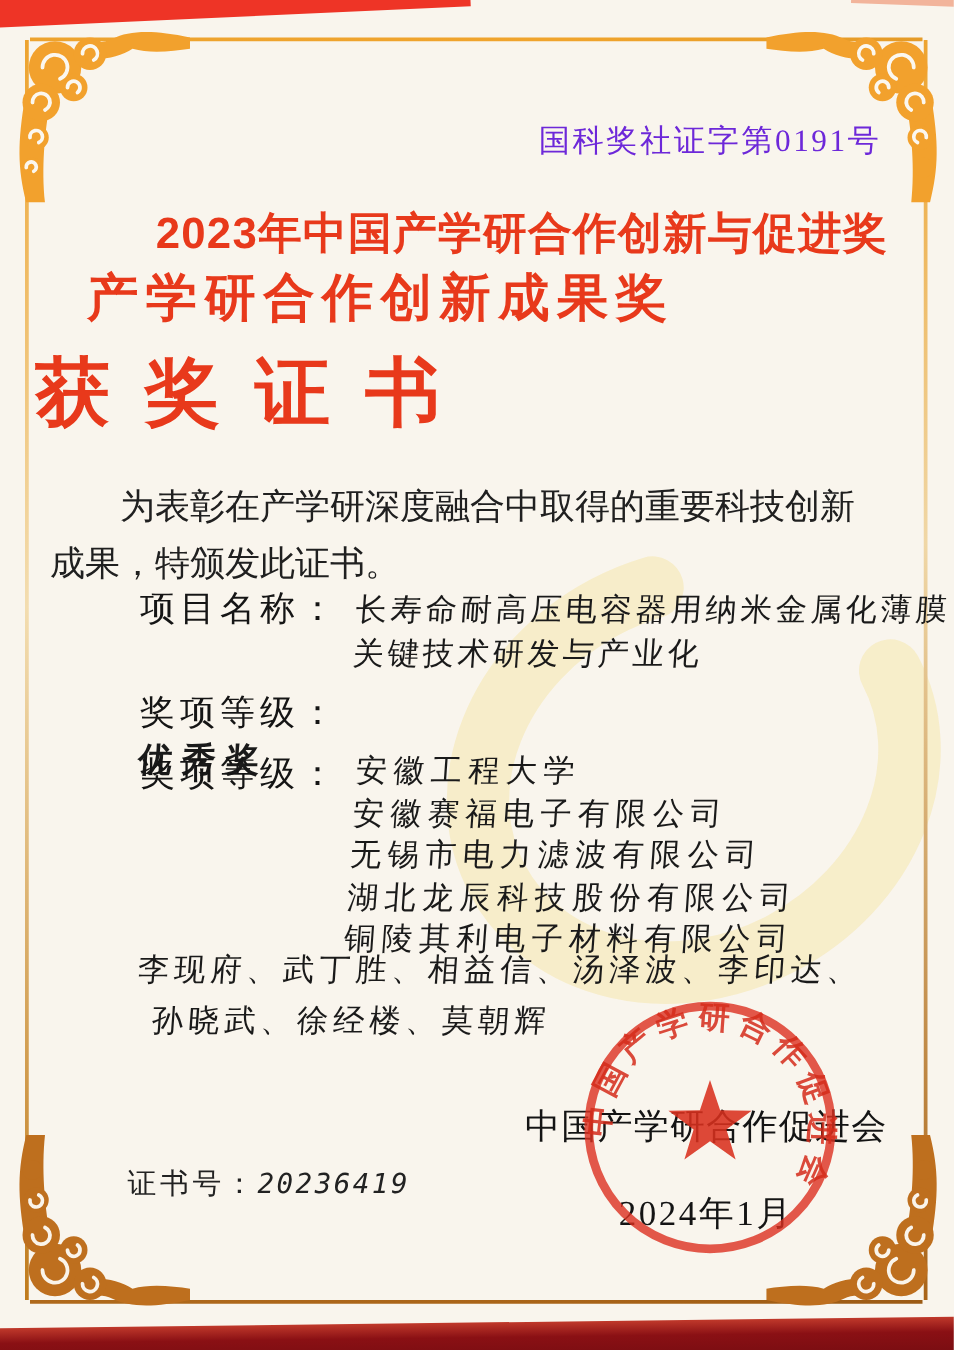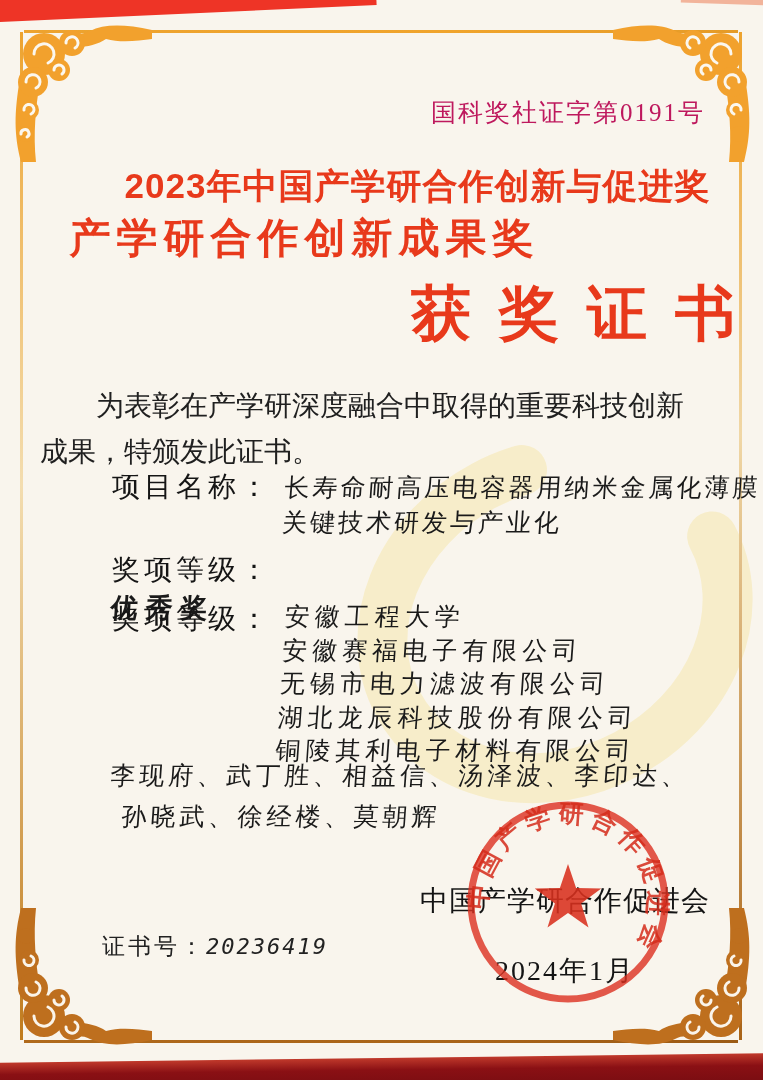--- a/index.html
+++ b/index.html
@@ -34,28 +34,28 @@
     background:linear-gradient(180deg,#eda32f,#f0d7a6 40%,#a96418);}
   .corner{position:absolute;width:140px;height:140px;z-index:3;}
   .corner.tl{left:12px;top:22px;}
   .corner.tr{right:10px;top:22px;transform:scaleX(-1);}
   .corner.bl{left:12px;bottom:32px;transform:scaleY(-1);}
   .corner.br{right:10px;bottom:32px;transform:scale(-1,-1);}
   
   .watermark{position:absolute;left:330px;top:430px;z-index:0;opacity:.55;}
   
   .txt{position:absolute;z-index:5;color:#1f1f1f;}
-  .issue-no{right:58px;top:96px;font-size:25px;letter-spacing:2px;color:#be185d;}
+  .issue-no{right:58px;top:96px;font-size:25px;letter-spacing:2px;color:#6d28d9;}
   .title1{left:0;top:163px;width:763px;text-align:center;
     font-size:35px;font-weight:bold;color:#e8391b;letter-spacing:1px;
     font-family:"Liberation Sans","DejaVu Sans",sans-serif;padding-left:36px;}
   .title2{left:0;top:211px;width:609px;text-align:center;
     font-size:41px;font-weight:bold;color:#e8391b;letter-spacing:6px;
     font-family:"Liberation Sans","DejaVu Sans",sans-serif;}
-  .heading{left:0;top:274px;width:763px;text-align:right;
+  .heading{left:0;top:274px;width:763px;text-align:left;
     font-size:60px;font-weight:bold;color:#e8391b;
     letter-spacing:28px;text-indent:28px;}
   .body-par{left:40px;top:383px;width:668px;font-size:28px;line-height:46px;
     text-indent:2em;color:#202020;}
   .field{display:flex;align-items:flex-start;}
   .field .label{font-size:28px;letter-spacing:4px;white-space:nowrap;color:#151515;}
   .hand{font-family:"DejaVu Serif","Liberation Serif",serif;color:#1a1a1a;
     transform:skewX(-4deg);transform-origin:left top;}
   .f-project{left:112px;top:468px;}
   .f-project .hand{font-size:25px;line-height:35px;letter-spacing:3px;padding-top:2px;}

